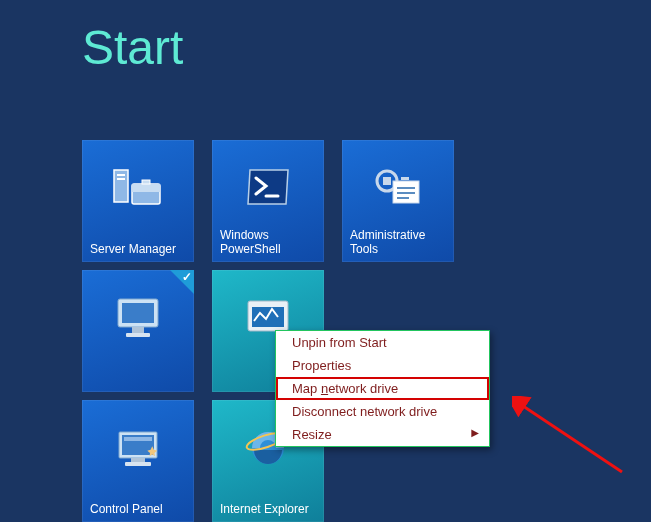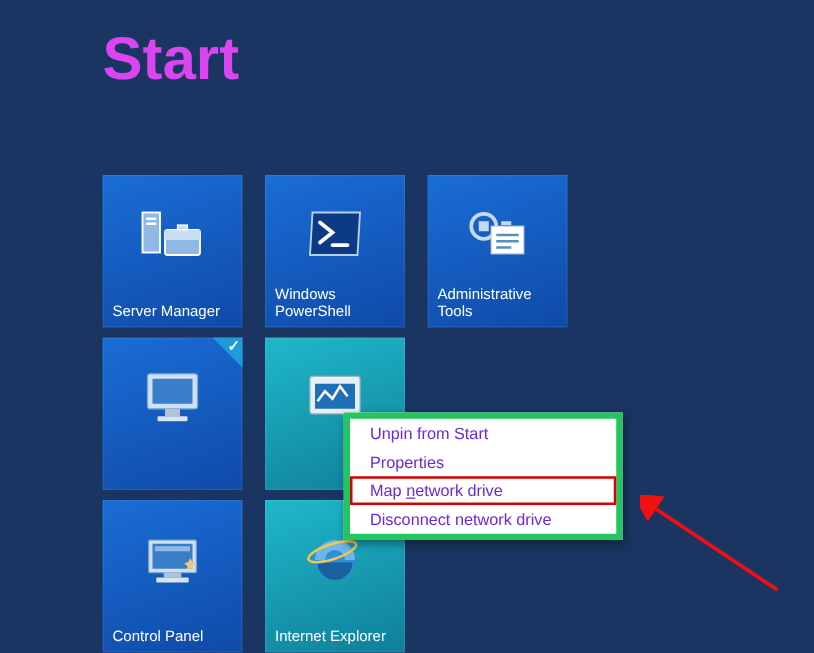--- a/index.html
+++ b/index.html
@@ -1,24 +1,24 @@
 <!DOCTYPE html>
 <html><head>
 <meta charset="utf-8">
 <style>
 html,body{margin:0;padding:0;width:651px;height:522px;overflow:hidden;background:#1a3562;font-family:"Segoe UI",Tahoma,sans-serif;-webkit-font-smoothing:antialiased}
-.start-title{position:absolute;left:82px;top:20px;color:#d946ef;font-size:48px;font-weight:700}
+.start-title{position:absolute;left:82px;top:20px;color:#5eead4;font-size:48px;font-weight:400}
 .tiles{position:absolute;left:82px;top:140px}
 .tile{position:absolute;width:112px;height:122px;background:linear-gradient(160deg,#1a6dd6 0%,#0f4aa8 100%);box-shadow:inset 0 0 0 1px rgba(255,255,255,.08);cursor:pointer}
 .tile.teal{background:linear-gradient(160deg,#1fb8c9 0%,#0f7f9a 100%)}
 .tile-label{position:absolute;left:8px;bottom:6px;right:8px;color:#fff;font-size:12px;line-height:14px}
 .tile-icon{position:absolute;left:0;right:0;top:18px;height:60px;display:flex;align-items:center;justify-content:center}
 .check{position:absolute;top:0;right:0;width:0;height:0;border-top:24px solid #1f9cd8;border-left:24px solid transparent}
 .check:after{content:"✓";position:absolute;top:-24px;right:2px;color:#fff;font-size:12px;font-weight:bold}
-.ctx{position:absolute;left:275px;top:330px;width:213px;background:#fff;border:5px solid #22c55e;box-shadow:2px 3px 7px rgba(0,0,0,.4);font-size:13px;color:#6d28d9}
+.ctx{position:absolute;left:275px;top:330px;width:213px;background:#fff;border:1px solid #22c55e;box-shadow:2px 3px 7px rgba(0,0,0,.4);font-size:13px;color:#7f1d1d}
 .ctx-item{padding:4px 12px 4px 16px;position:relative;cursor:default}
 .ctx-item.sel{outline:2px solid #d40202;outline-offset:-2px}
 .ctx-item .sub{position:absolute;right:10px;top:4px;font-size:10px}
 .arrow{position:absolute;left:512px;top:396px;width:120px;height:80px;pointer-events:none}
 u{text-decoration:underline}
 </style>
 </head>
 <body>
 
 <div class="start-title">Start</div>
@@ -113,20 +113,24 @@
     <div class="tile-label">Internet Explorer</div>
   </div>
 
 </div>
 
 <div class="ctx">
   <div class="ctx-item">Unpin from Start</div>
   <div class="ctx-item">Properties</div>
   <div class="ctx-item sel">Map <u>n</u>etwork drive</div>
   <div class="ctx-item">Disconnect network drive</div>
+  <div class="ctx-item">
+    <span>Resize</span>
+    <span class="sub">▶</span>
+  </div>
 </div>
 
 <svg class="arrow" viewBox="0 0 120 80">
   <defs>
       <marker id="ah" markerWidth="8" markerHeight="8" refX="2" refY="4" orient="auto">
     <path d="M0 0 L8 4 L0 8 z" fill="#e11"></path>
   </marker>
     </defs>
   <line x1="110" y1="76" x2="8" y2="8" stroke="#e11" stroke-width="3" marker-end="url(#ah)"></line>
 </svg>

